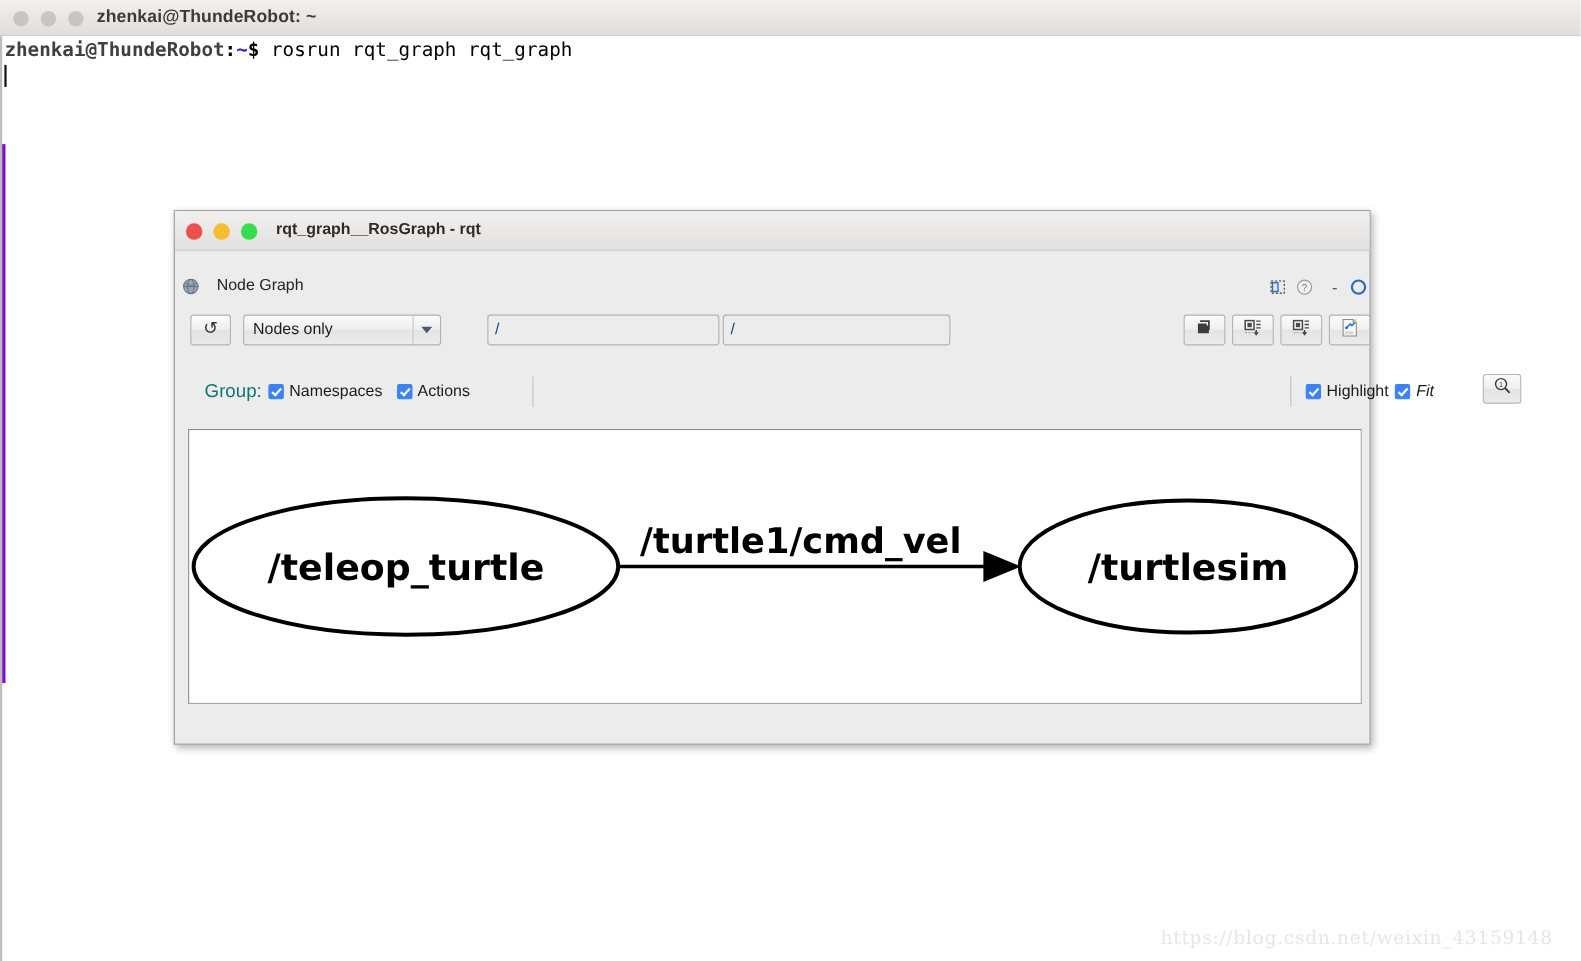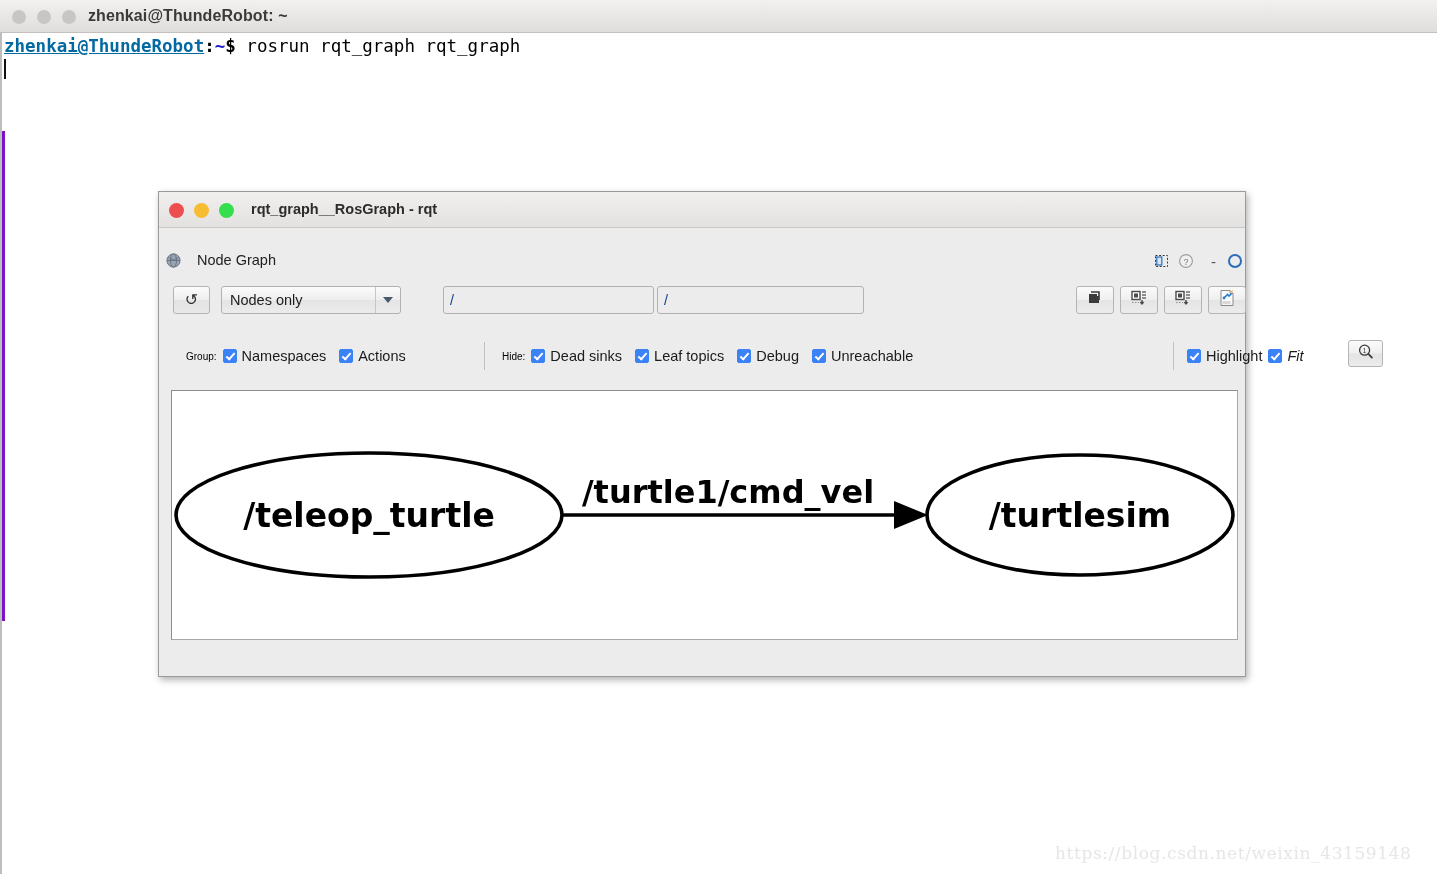--- a/index.html
+++ b/index.html
@@ -60,21 +60,21 @@
     font-family: "DejaVu Sans Mono", monospace;
   }
   #terminal-line {
     position: absolute;
     left: 4px;
     top: 2px;
     font-size: 17.5px;
     white-space: pre;
     line-height: 22px;
   }
-  .prompt-user { color: #0369a1; font-weight: bold; text-decoration: underline; }
+  .prompt-user { color: #404040; font-weight: bold; }
   .prompt-sep  { color: #000000; font-weight: bold; }
   .prompt-path { color: #2222cc; font-weight: bold; }
   .prompt-dollar { color: #000000; font-weight: bold; }
   .prompt-cmd  { color: #000000; }
   #terminal-cursor {
     position: absolute;
     left: 4px;
     top: 26px;
     width: 2px;
     height: 20px;
@@ -298,22 +298,22 @@
   }
   .cb-group {
     position: absolute;
     top: 0;
     display: flex;
     align-items: center;
     height: 32px;
     gap: 6px;
   }
   .cb-label-static {
-    font-size: 10px;
-    color: #000000;
+    font-size: 17px;
+    color: #0f766e;
   }
   .cb-item {
     display: flex;
     align-items: center;
     gap: 5px;
     cursor: pointer;
   }
   .cb-box {
     width: 14px; height: 14px;
     background: #3b82f6;
@@ -533,39 +533,20 @@
         <span class="cb-text">Namespaces</span>
       </label>
       <label class="cb-item" style="margin-left:7px;">
         <span class="cb-box"></span>
         <span class="cb-text">Actions</span>
       </label>
     </div>
 
     <div class="cb-divider" id="divider-1"></div>
 
-    <div class="cb-group" id="hide-section">
-      <span class="cb-label-static">Hide:</span>
-      <label class="cb-item">
-        <span class="cb-box"></span>
-        <span class="cb-text">Dead sinks</span>
-      </label>
-      <label class="cb-item" style="margin-left:7px;">
-        <span class="cb-box"></span>
-        <span class="cb-text">Leaf topics</span>
-      </label>
-      <label class="cb-item" style="margin-left:7px;">
-        <span class="cb-box"></span>
-        <span class="cb-text">Debug</span>
-      </label>
-      <label class="cb-item" style="margin-left:7px;">
-        <span class="cb-box"></span>
-        <span class="cb-text">Unreachable</span>
-      </label>
-    </div>
 
     <div class="cb-divider" id="divider-2"></div>
 
     <div class="cb-group" id="view-section">
       <label class="cb-item">
         <span class="cb-box"></span>
         <span class="cb-text">Highlight</span>
       </label>
       <label class="cb-item" style="margin-left:0;font-style:italic;">
         <span class="cb-box"></span>

